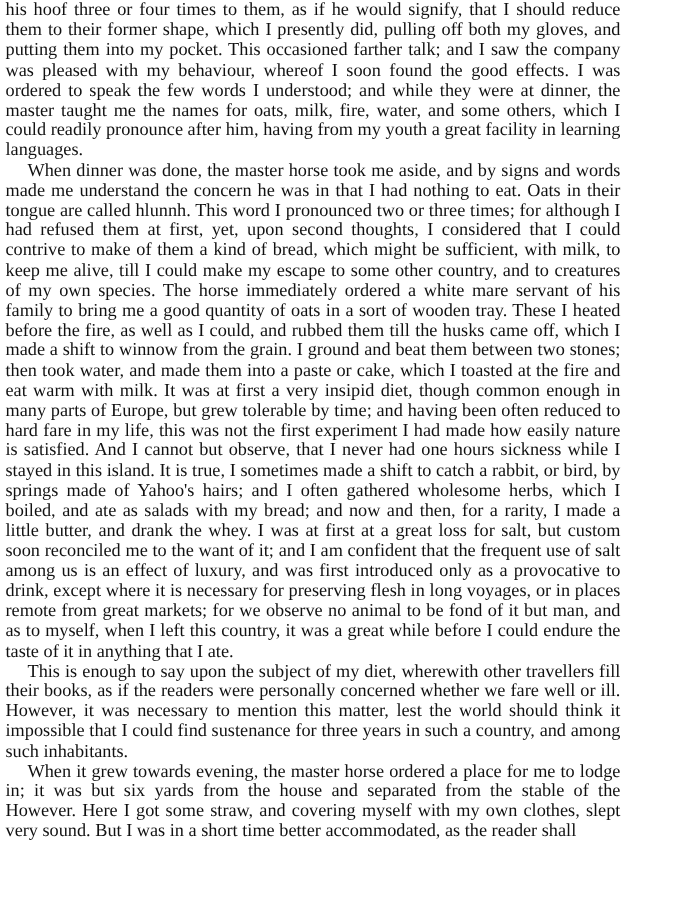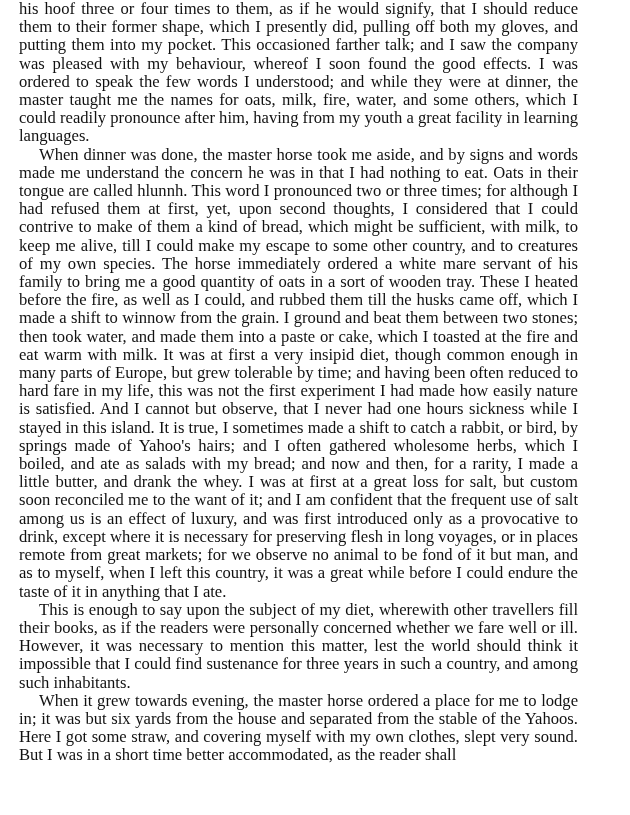--- a/index.html
+++ b/index.html
@@ -1,19 +1,19 @@
 <!DOCTYPE html>
 <html><head>
 <meta charset="utf-8">
 <style>
   html, body { margin: 0; padding: 0; background: #ffffff; }
   body { width: 630px; height: 815px; overflow: hidden; }
   .page {
     position: absolute;
-    left: 19px;
+    left: 5px;
     top: 0px;
     width: 559px;
     font-family: "Liberation Serif", "DejaVu Serif", serif;
     font-size: 16.6px;
     line-height: 18.2px;
     color: #111111;
     text-align: justify;
   }
   .para { margin: 0; padding: 0; }
   .para.indent { text-indent: 20px; }
@@ -26,15 +26,15 @@
   <p class="para">
     <span>his hoof three or four times to them, as if he would signify, that I should reduce them to their former shape, which I presently did, pulling off both my gloves, and putting them into my pocket. This occasioned farther talk; and I saw the company was pleased with my behaviour, whereof I soon found the good effects. I was ordered to speak the few words I understood; and while they were at dinner, the master taught me the names for oats, milk, fire, water, and some others, which I could readily pronounce after him, having from my youth a great facility in learning languages.</span>
   </p>
   <p class="para indent">
     <span>When dinner was done, the master horse took me aside, and by signs and words made me understand the concern he was in that I had nothing to eat. Oats in their tongue are called </span><span class="seg-italic">hlunnh</span><span>. This word I pronounced two or three times; for although I had refused them at first, yet, upon second thoughts, I considered that I could contrive to make of them a kind of bread, which might be sufficient, with milk, to keep me alive, till I could make my escape to some other country, and to creatures of my own species. The horse immediately ordered a white mare servant of his family to bring me a good quantity of oats in a sort of wooden tray. These I heated before the fire, as well as I could, and rubbed them till the husks came off, which I made a shift to winnow from the grain. I ground and beat them between two stones; then took water, and made them into a paste or cake, which I toasted at the fire and eat warm with milk. It was at first a very insipid diet, though common enough in many parts of Europe, but grew tolerable by time; and having been often reduced to hard fare in my life, this was not the first experiment I had made how easily nature is satisfied. And I cannot but observe, that I never had one hours sickness while I stayed in this island. It is true, I sometimes made a shift to catch a rabbit, or bird, by springs made of </span><span class="seg-italic">Yahoo's</span><span> hairs; and I often gathered wholesome herbs, which I boiled, and ate as salads with my bread; and now and then, for a rarity, I made a little butter, and drank the whey. I was at first at a great loss for salt, but custom soon reconciled me to the want of it; and I am confident that the frequent use of salt among us is an effect of luxury, and was first introduced only as a provocative to drink, except where it is necessary for preserving flesh in long voyages, or in places remote from great markets; for we observe no animal to be fond of it but man, and as to myself, when I left this country, it was a great while before I could endure the taste of it in anything that I ate.</span>
   </p>
   <p class="para indent">
     <span>This is enough to say upon the subject of my diet, wherewith other travellers fill their books, as if the readers were personally concerned whether we fare well or ill. However, it was necessary to mention this matter, lest the world should think it impossible that I could find sustenance for three years in such a country, and among such inhabitants.</span>
   </p>
   <p class="para indent">
-    <span>When it grew towards evening, the master horse ordered a place for me to lodge in; it was but six yards from the house and separated from the stable of the </span><span class="seg-italic">Yahoos</span><span>. Here I got some straw, and covering myself with my own clothes, slept very sound. But I was in a short time better accommodated, as the reader shall</span>
+    <span>When it grew towards evening, the master horse ordered a place for me to lodge in; it was but six yards from the house and separated from the stable of the </span><span class="seg-italic">However</span><span>. Here I got some straw, and covering myself with my own clothes, slept very sound. But I was in a short time better accommodated, as the reader shall</span>
   </p>
 </div>
 
 </body></html>

